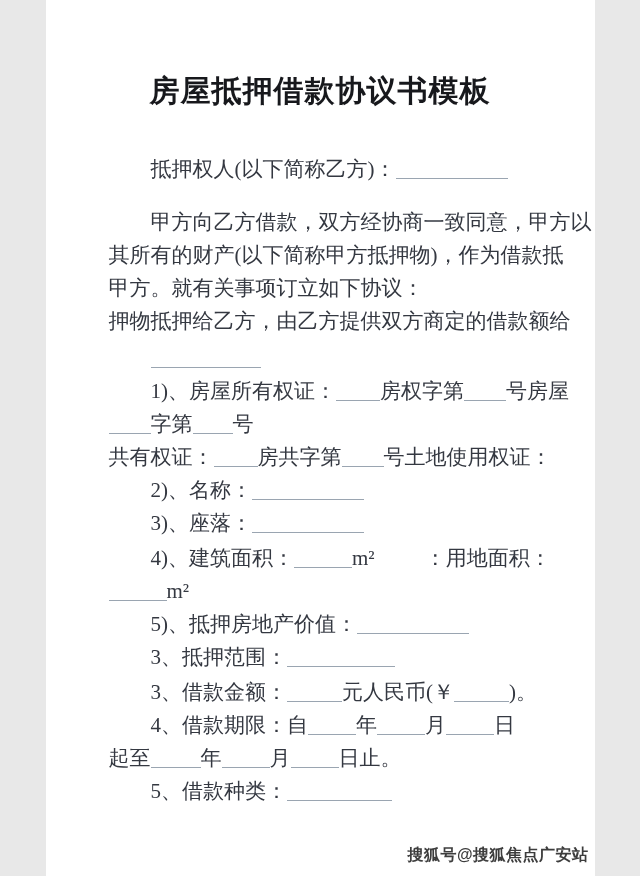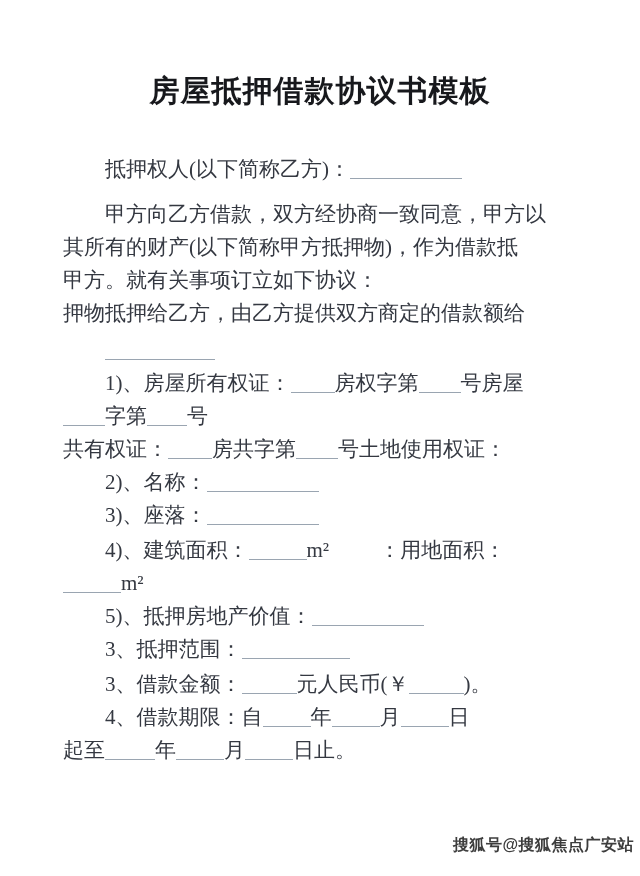--- a/index.html
+++ b/index.html
@@ -1,18 +1,18 @@
 <!DOCTYPE html>
 <html><head>
 <meta charset="utf-8">
 <style>
   html,body { margin:0; padding:0; background:#e8e8e8; }
   .page {
     position:relative;
-    width:640px; height:876px;
+    width:549px; height:876px;
     margin:0 auto;
     background:var(--bg-color,#ffffff);
     overflow:hidden;
     font-family:"Liberation Serif","DejaVu Serif",serif;
     color:var(--text-color,#343841);
   }
   .title {
     margin:0;
     padding-top:70px;
     text-align:center;
@@ -27,34 +27,34 @@
     margin:41px 50px 0 63px;
     font-size:21px;
   }
   .line {
     line-height:33px;
     white-space:nowrap;
   }
   .line.indent { padding-left:42px; }
   
   .line[data-name="mortgagee-line"]   { margin-top:2px; }
-  .line[data-name="preamble-line-1"]  { margin-top:12px; }
+  .line[data-name="preamble-line-1"]  { margin-top:20px; }
   .line[data-name="item-1"]           { margin-top:4px; }
   .line[data-name="item-1-4-line-1"]  { margin-top:2px; }
   .line[data-name="item-3"]           { margin-top:2px; }
   .blank {
     display:inline-block;
     height:18px;
     vertical-align:-3px;
     border-bottom:1px solid var(--underline-color,#9aa5b1);
   }
   .hspace { display:inline-block; height:1px; }
   .watermark {
     position:absolute;
-    right:6px; bottom:20px;
+    right:6px; bottom:10px;
     font-family:"Liberation Sans","DejaVu Sans",sans-serif;
     font-weight:bold;
     font-size:16px;
     letter-spacing:0.5px;
     color:var(--watermark-color,#3d3d3d);
     text-shadow:0 0 1px #ffffff, 1px 1px 0 rgba(255,255,255,0.65), -1px -1px 0 rgba(255,255,255,0.5);
   }
 </style>
 </head>
 <body>
@@ -73,15 +73,16 @@
       <div class="line" data-name="item-1-1-line-2"><span data-name="text-run">共有权证：</span><span class="blank" data-name="blank-underline-field" style="width: 44px;"></span><span data-name="text-run">房共字第</span><span class="blank" data-name="blank-underline-field" style="width: 42px;"></span><span data-name="text-run">号土地使用权证：</span></div>
       <div class="line indent" data-name="item-1-2"><span data-name="text-run">2)、名称：</span><span class="blank" data-name="blank-underline-field" style="width: 112px;"></span></div>
       <div class="line indent" data-name="item-1-3"><span data-name="text-run">3)、座落：</span><span class="blank" data-name="blank-underline-field" style="width: 112px;"></span></div>
       <div class="line indent" data-name="item-1-4-line-1"><span data-name="text-run">4)、建筑面积：</span><span class="blank" data-name="blank-underline-field" style="width: 58px;"></span><span data-name="text-run">m²</span><span class="hspace" data-name="spacer" style="width: 50px;"></span><span data-name="text-run">：用地面积：</span></div>
       <div class="line" data-name="item-1-4-line-2"><span class="blank" data-name="blank-underline-field" style="width: 58px;"></span><span data-name="text-run">m²</span></div>
       <div class="line indent" data-name="item-1-5"><span data-name="text-run">5)、抵押房地产价值：</span><span class="blank" data-name="blank-underline-field" style="width: 112px;"></span></div>
       <div class="line indent" data-name="item-2"><span data-name="text-run">3、抵押范围：</span><span class="blank" data-name="blank-underline-field" style="width: 108px;"></span></div>
       <div class="line indent" data-name="item-3"><span data-name="text-run">3、借款金额：</span><span class="blank" data-name="blank-underline-field" style="width: 55px;"></span><span data-name="text-run">元人民币(￥</span><span class="blank" data-name="blank-underline-field" style="width: 55px;"></span><span data-name="text-run">)。</span></div>
       <div class="line indent" data-name="item-4-line-1"><span data-name="text-run">4、借款期限：自</span><span class="blank" data-name="blank-underline-field" style="width: 48px;"></span><span data-name="text-run">年</span><span class="blank" data-name="blank-underline-field" style="width: 48px;"></span><span data-name="text-run">月</span><span class="blank" data-name="blank-underline-field" style="width: 48px;"></span><span data-name="text-run">日</span></div>
       <div class="line" data-name="item-4-line-2"><span data-name="text-run">起至</span><span class="blank" data-name="blank-underline-field" style="width: 50px;"></span><span data-name="text-run">年</span><span class="blank" data-name="blank-underline-field" style="width: 48px;"></span><span data-name="text-run">月</span><span class="blank" data-name="blank-underline-field" style="width: 48px;"></span><span data-name="text-run">日止。</span></div>
+      <div class="line indent" data-name="item-5"><span data-name="text-run">5、借款种类：</span><span class="blank" data-name="blank-underline-field" style="width: 105px;"></span></div>
     </div>
   <div class="watermark" data-name="sohu-watermark">搜狐号@搜狐焦点广安站</div>
 </div>
 
 </body></html>

